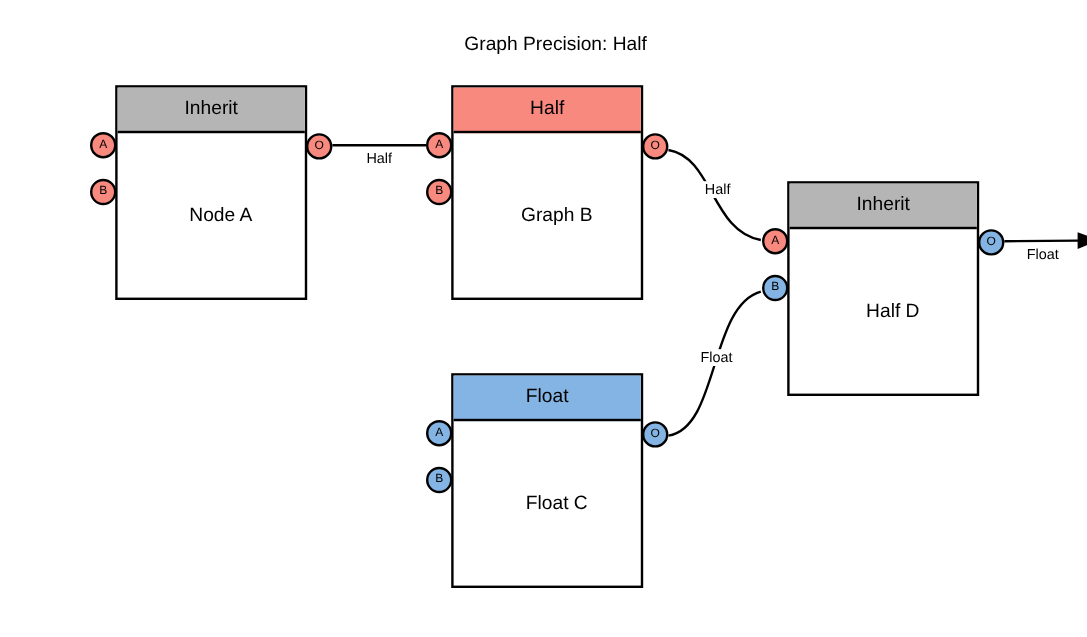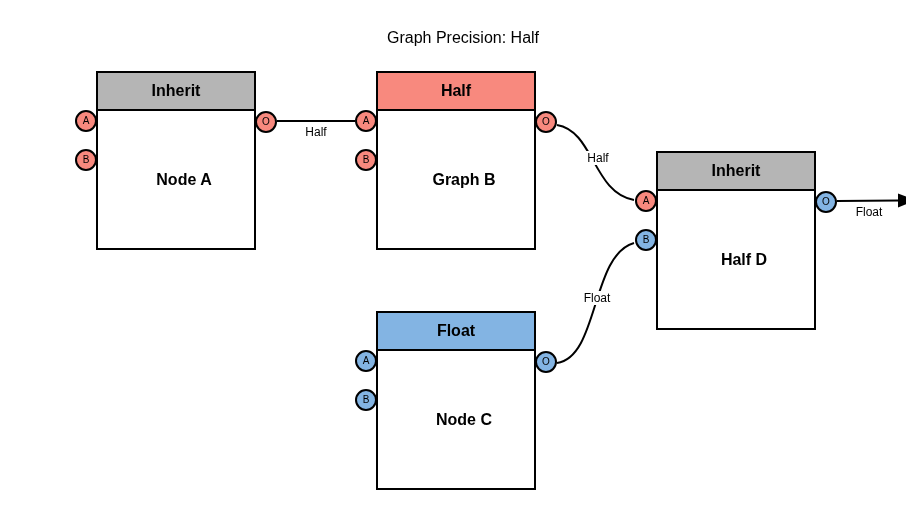--- a/index.html
+++ b/index.html
@@ -29,21 +29,20 @@
     z-index: 1;
   }
   svg.edges-layer path { stroke: var(--ink, #000); stroke-width: 2; fill: none; }
   svg.edges-layer polygon { fill: var(--ink, #000); stroke: none; }
   .node {
     position: absolute;
     box-sizing: border-box;
     border: 2px solid var(--ink, #000);
     background: #ffffff;
     z-index: 2;
-    font-weight: bold;
   }
   .node-a { left: 60px;  top: 71px;  width: 160px; height: 179px; }
   .node-b { left: 340px; top: 71px;  width: 160px; height: 179px; }
   .node-c { left: 340px; top: 311px; width: 160px; height: 179px; }
   .node-d { left: 620px; top: 151px; width: 160px; height: 179px; }
   .node-header {
     height: 36px;
     border-bottom: 2px solid var(--ink, #000);
     display: flex;
     align-items: center;
@@ -111,21 +110,21 @@
   <div class="node node-b">
     <div class="node-header fill-salmon">Half</div>
     <div class="node-body">Graph B</div>
   </div>
   <div class="port fill-salmon" style="left:319px;top:110px">A</div>
   <div class="port fill-salmon" style="left:319px;top:149px">B</div>
   <div class="port fill-salmon" style="left:499px;top:111px">O</div>
 
   <div class="node node-c">
     <div class="node-header fill-blue">Float</div>
-    <div class="node-body">Node C</div>
+    <div class="node-body">Float C</div>
   </div>
   <div class="port fill-blue" style="left:319px;top:350px">A</div>
   <div class="port fill-blue" style="left:319px;top:389px">B</div>
   <div class="port fill-blue" style="left:499px;top:351px">O</div>
 
   <div class="node node-d">
     <div class="node-header fill-gray">Inherit</div>
     <div class="node-body">Half D</div>
   </div>
   <div class="port fill-salmon" style="left:599px;top:190px">A</div>

